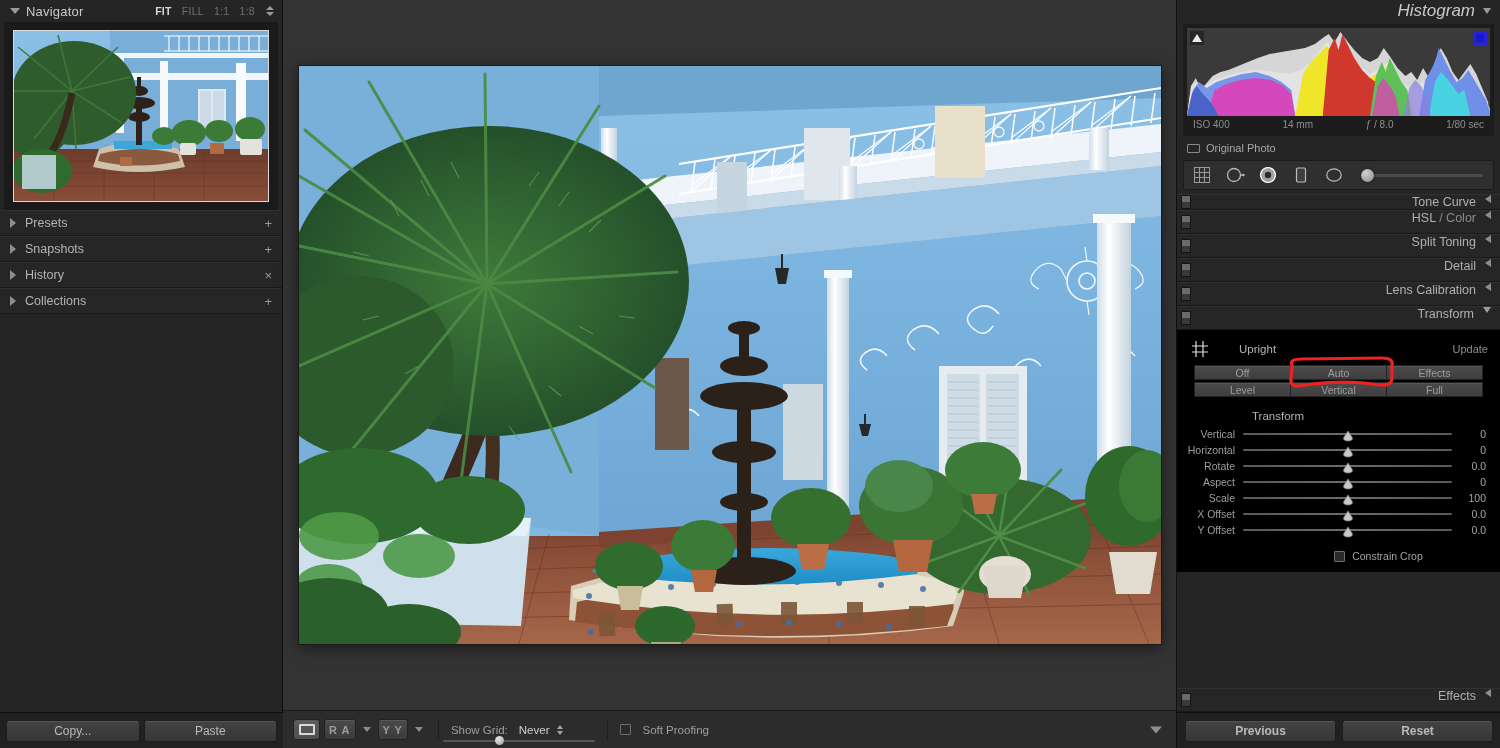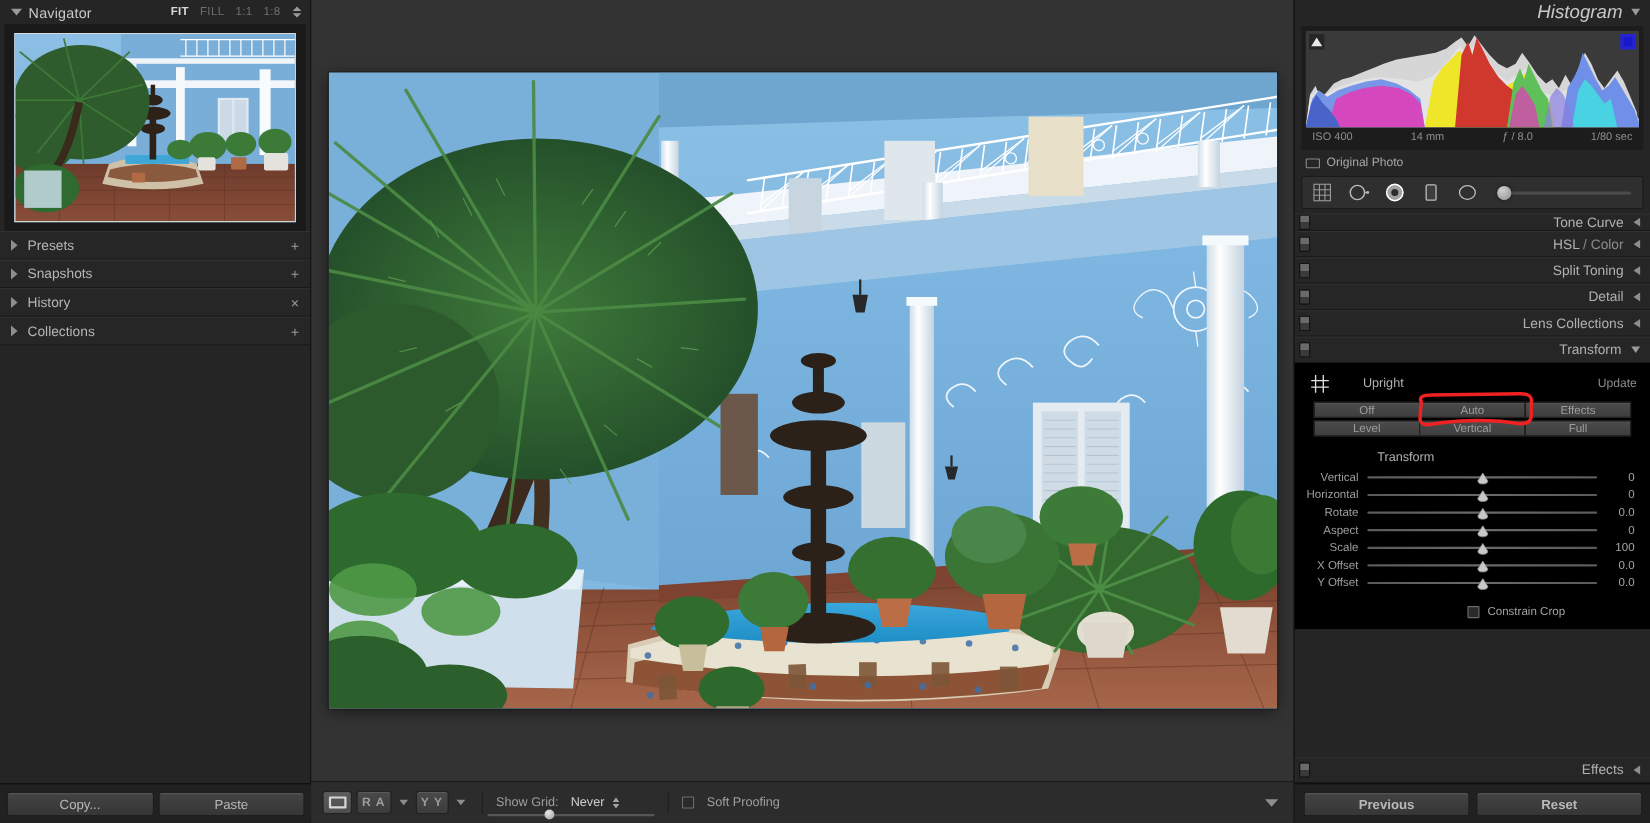--- a/index.html
+++ b/index.html
@@ -171,21 +171,21 @@
   }
   .ts-ic { width: 20px; height: 20px; position: relative; }
   .ts-ic.active { filter: brightness(1.5); }
   .ts-slider { flex: 1; position: relative; height: 16px; margin-left: 2px; }
   .ts-slider .trk { position: absolute; top: 7px; left: 12px; right: 2px; height: 3px; background: #4a4a4a; border-radius: 2px; }
   .ts-slider .knb { position: absolute; top: 2px; left: 2px; width: 13px; height: 13px; border-radius: 50%;
      background: radial-gradient(circle at 35% 30%, #d0d0d0, #8d8d8d); box-shadow: 0 0 3px rgba(0,0,0,.6);}
 
   .sections { margin-top: 4px; }
   .sec-row {
-    height: 24px; display: flex; align-items: center; justify-content: flex-end;
+    height: 24px; display: flex; align-items: flex-start; justify-content: flex-end;
     padding: 0 9px 0 0; position: relative;
     border-top: 1px solid #313131; border-bottom: 1px solid #181818;
     background: #262626;
   }
   .sec-sw {
     position: absolute; left: 4px; top: 50%; transform: translateY(-50%);
     width: 10px; height: 14px; background: linear-gradient(#6a6a6a 50%, #3a3a3a 50%);
     border: 1px solid #141414; border-radius: 1px;
   }
   .sec-title { color: #b0b0b0; font-size: 12.5px; margin-right: 9px; }
@@ -777,21 +777,21 @@
         <span class="sec-title">Split Toning</span>
         <span class="tri-left"></span>
       </div>
       <div class="sec-row">
         <span class="sec-sw"></span>
         <span class="sec-title">Detail</span>
         <span class="tri-left"></span>
       </div>
       <div class="sec-row">
         <span class="sec-sw"></span>
-        <span class="sec-title">Lens Collections</span>
+        <span class="sec-title">Lens Calibration</span>
         <span class="tri-left"></span>
       </div>
       <div class="sec-row">
         <span class="sec-sw"></span>
         <span class="sec-title">Transform</span>
         <span class="tri-dn"></span>
       </div>
     </div>
 
     <div class="transform-body">

